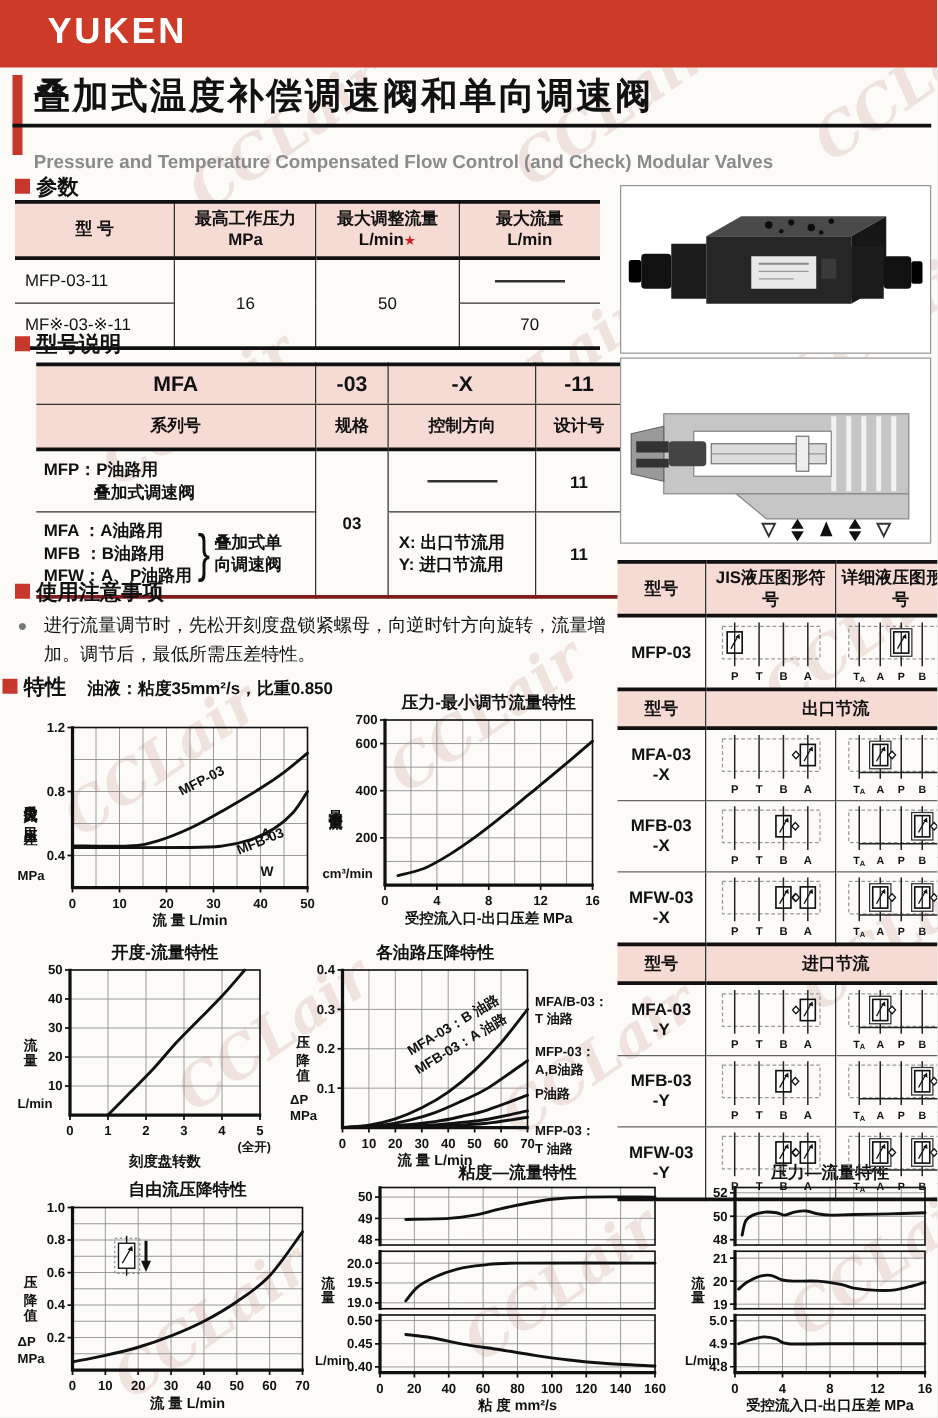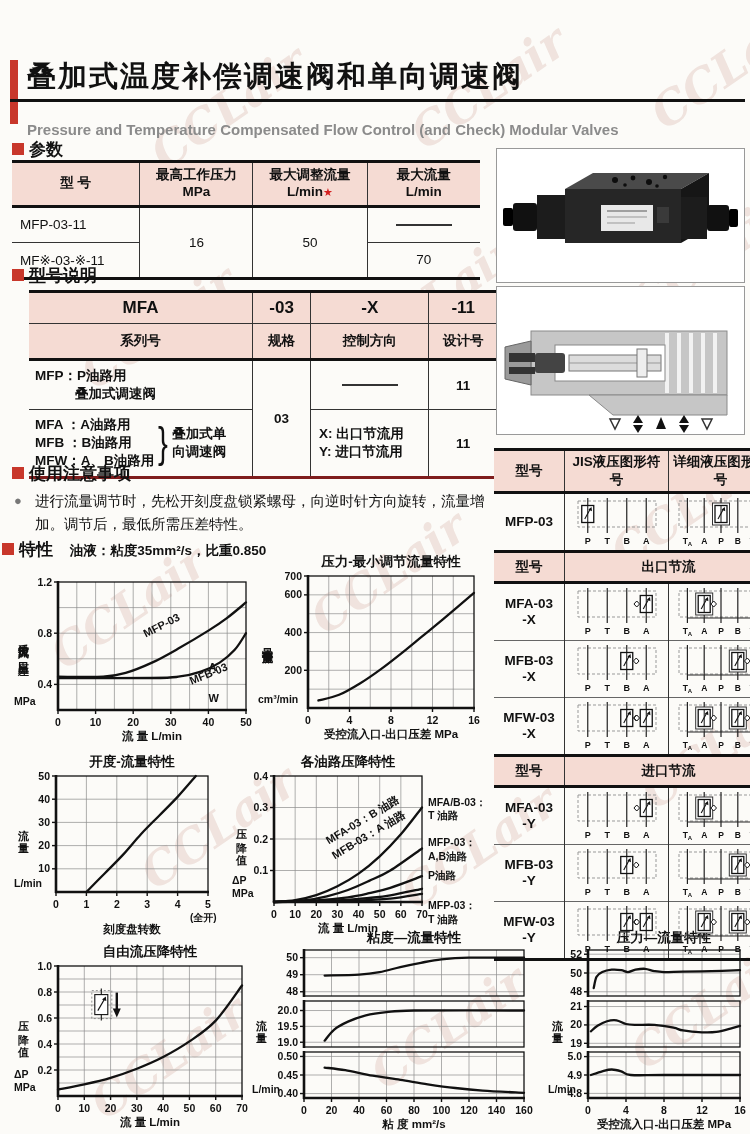--- a/index.html
+++ b/index.html
@@ -70,20 +70,23 @@
     <div class="wm" style="left: 600px; top: 480px;">CCLair</div>
     <div class="wm" style="left: 300px; top: 545px;">CCLair</div>
     <div class="wm" style="left: 40px; top: 580px;">CCLair</div>
     <div class="wm" style="left: 620px; top: 230px;">CCLair</div>
     <div class="wm" style="left: 350px; top: 270px;">CCLair</div>
     <div class="wm" style="left: 70px; top: 300px;">CCLair</div>
     <div class="wm" style="left: 640px; top: 40px;">CCLair</div>
     <div class="wm" style="left: 400px; top: 60px;">CCLair</div>
     <div class="wm" style="left: 140px; top: 80px;">CCLair</div>
 
+  <div class="topbar">
+    <div class="logo">YUKEN</div>
+  </div>
   <div class="title-bar"></div>
   <div class="title-zh">叠加式温度补偿调速阀和单向调速阀</div>
   <div class="title-rule"></div>
   <div class="title-en">Pressure and Temperature Compensated Flow Control (and Check) Modular Valves</div>
 
   <div class="sec" style="left:12px;top:138px">
     <span class="sq"></span><span>参数</span>
   </div>
   <table class="t params">
     <tbody>
@@ -144,21 +147,21 @@
             <div class="dashline"></div>
           </td>
       <td>11</td>
     </tr>
     <tr>
       <td class="lt bt" style="height:62px">
         <div class="brace-wrap">
           <div>
             <div>MFA ：A油路用</div>
             <div>MFB ：B油路用</div>
-            <div>MFW：A、B油路用</div>
+            <div>MFW：A、P油路用</div>
           </div>
           <span class="brace">}</span>
           <div>
             <div>叠加式单</div>
             <div>向调速阀</div>
           </div>
         </div>
       </td>
       <td class="bt">
         <div style="text-align:left;padding-left:4px">X: 出口节流用</div>

